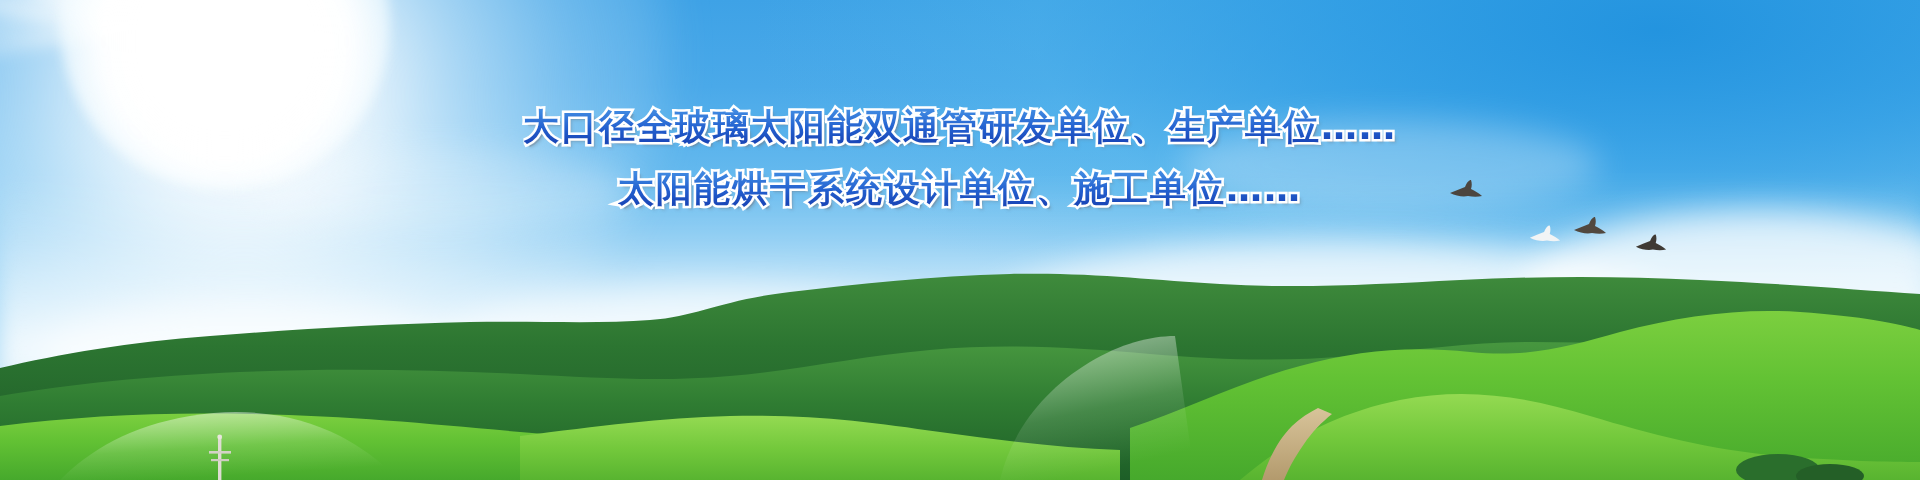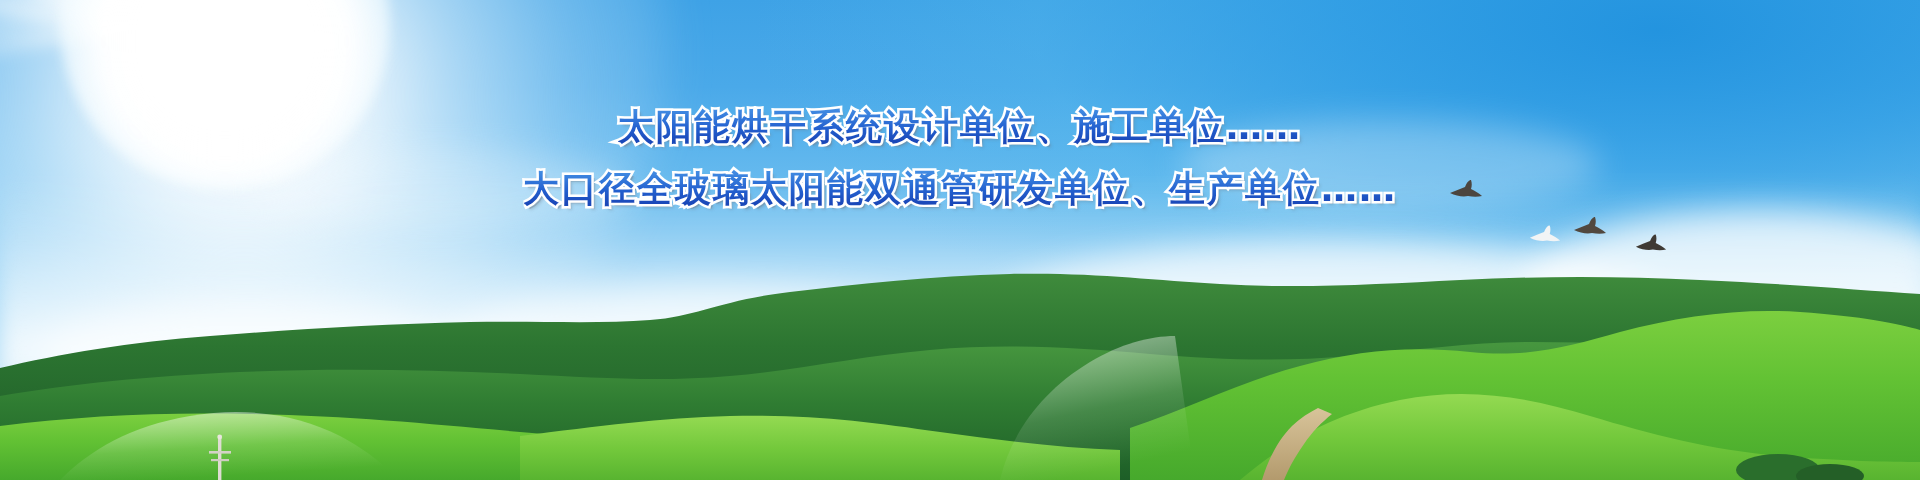--- a/index.html
+++ b/index.html
@@ -223,28 +223,28 @@
       <div class="bird" style="left: 1634px; top: 230px;">
         <svg width="34" height="26" viewBox="0 0 36 18">
           <path d="M2,13 C7,11 12,9 17,7 C19,2 21,0 23,0 C24,3 24,6 23,9 C27,11 31,13 34,16 C30,17 25,17 20,16 C15,17 8,16 2,13 Z" fill="#3f3a34"></path>
         </svg>
       </div>
     </div>
 
   <div class="headline">
     <div class="hl-line">
       <span class="hl-wrap">
+        <span class="outline">大口径全玻璃太阳能双通管研发单位、生产单位……</span>
+        <span class="txt">大口径全玻璃太阳能双通管研发单位、生产单位……</span>
+      </span>
+    </div>
+    <div class="hl-line">
+      <span class="hl-wrap">
         <span class="outline">太阳能烘干系统设计单位、施工单位……</span>
         <span class="txt">太阳能烘干系统设计单位、施工单位……</span>
-      </span>
-    </div>
-    <div class="hl-line">
-      <span class="hl-wrap">
-        <span class="outline">大口径全玻璃太阳能双通管研发单位、生产单位……</span>
-        <span class="txt">大口径全玻璃太阳能双通管研发单位、生产单位……</span>
       </span>
     </div>
   </div>
 
   <div class="hills">
     <svg class="hill-svg" width="1920" height="230" viewBox="0 0 1920 230" preserveAspectRatio="none">
       <defs>
         <linearGradient id="gForestFar" x1="0" y1="0" x2="0" y2="1">
           <stop offset="0%" stop-color="#3f8b3c"></stop>
           <stop offset="35%" stop-color="#2c7531"></stop>

